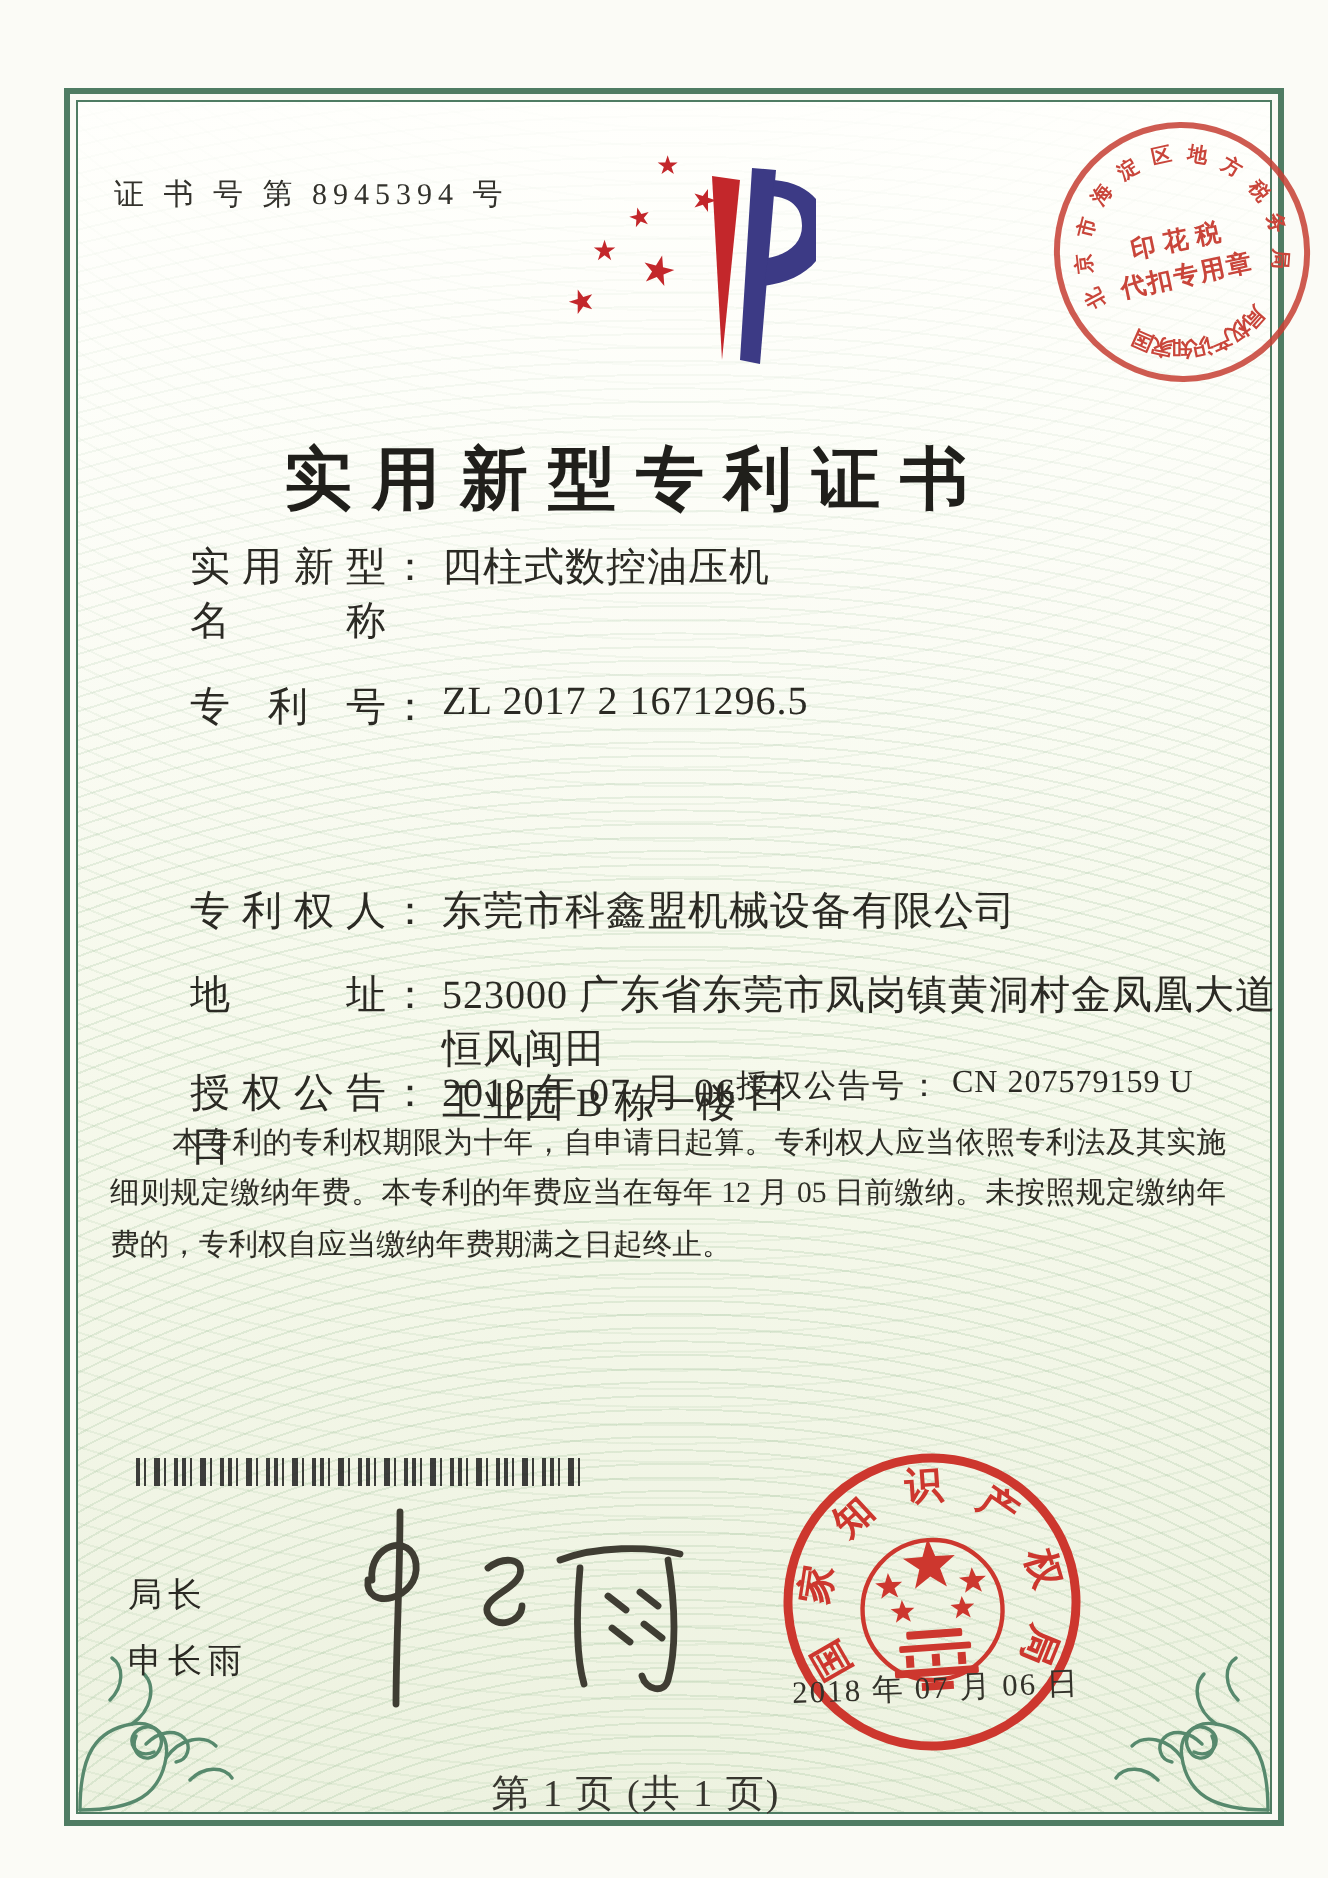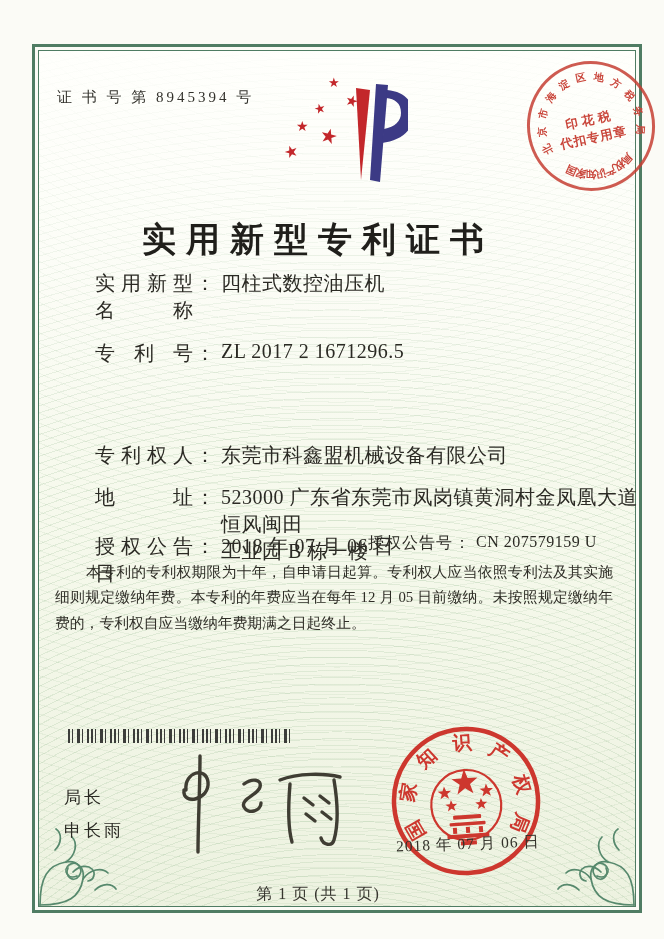--- a/index.html
+++ b/index.html
@@ -80,21 +80,21 @@
                border-radius:50%; }
   .stamp-arc{ position:absolute; inset:0; font-weight:600; }
   .arc-top{ font-size:10px; }
   .arc-bottom{ font-size:10.5px; }
   .stamp-c1{ position:absolute; top:54px; left:0; right:0; text-align:center;
              font-size:12.5px; letter-spacing:4px; font-weight:700; }
   .stamp-c2{ position:absolute; top:72px; left:0; right:0; text-align:center;
              font-size:12.5px; letter-spacing:1px; font-weight:700; }
 
   .footer{ position:absolute; top:884px; left:0; right:28px; text-align:center;
-           font-size:16px; letter-spacing:1px; color:#37362f; }
+           font-size:19px; letter-spacing:1px; color:#37362f; }
 </style>
 </head>
 <body>
 
 <div class="page">
 
   <div class="waves"></div>
   <div class="frame">
     <div class="frame-inner"></div>
   </div>

